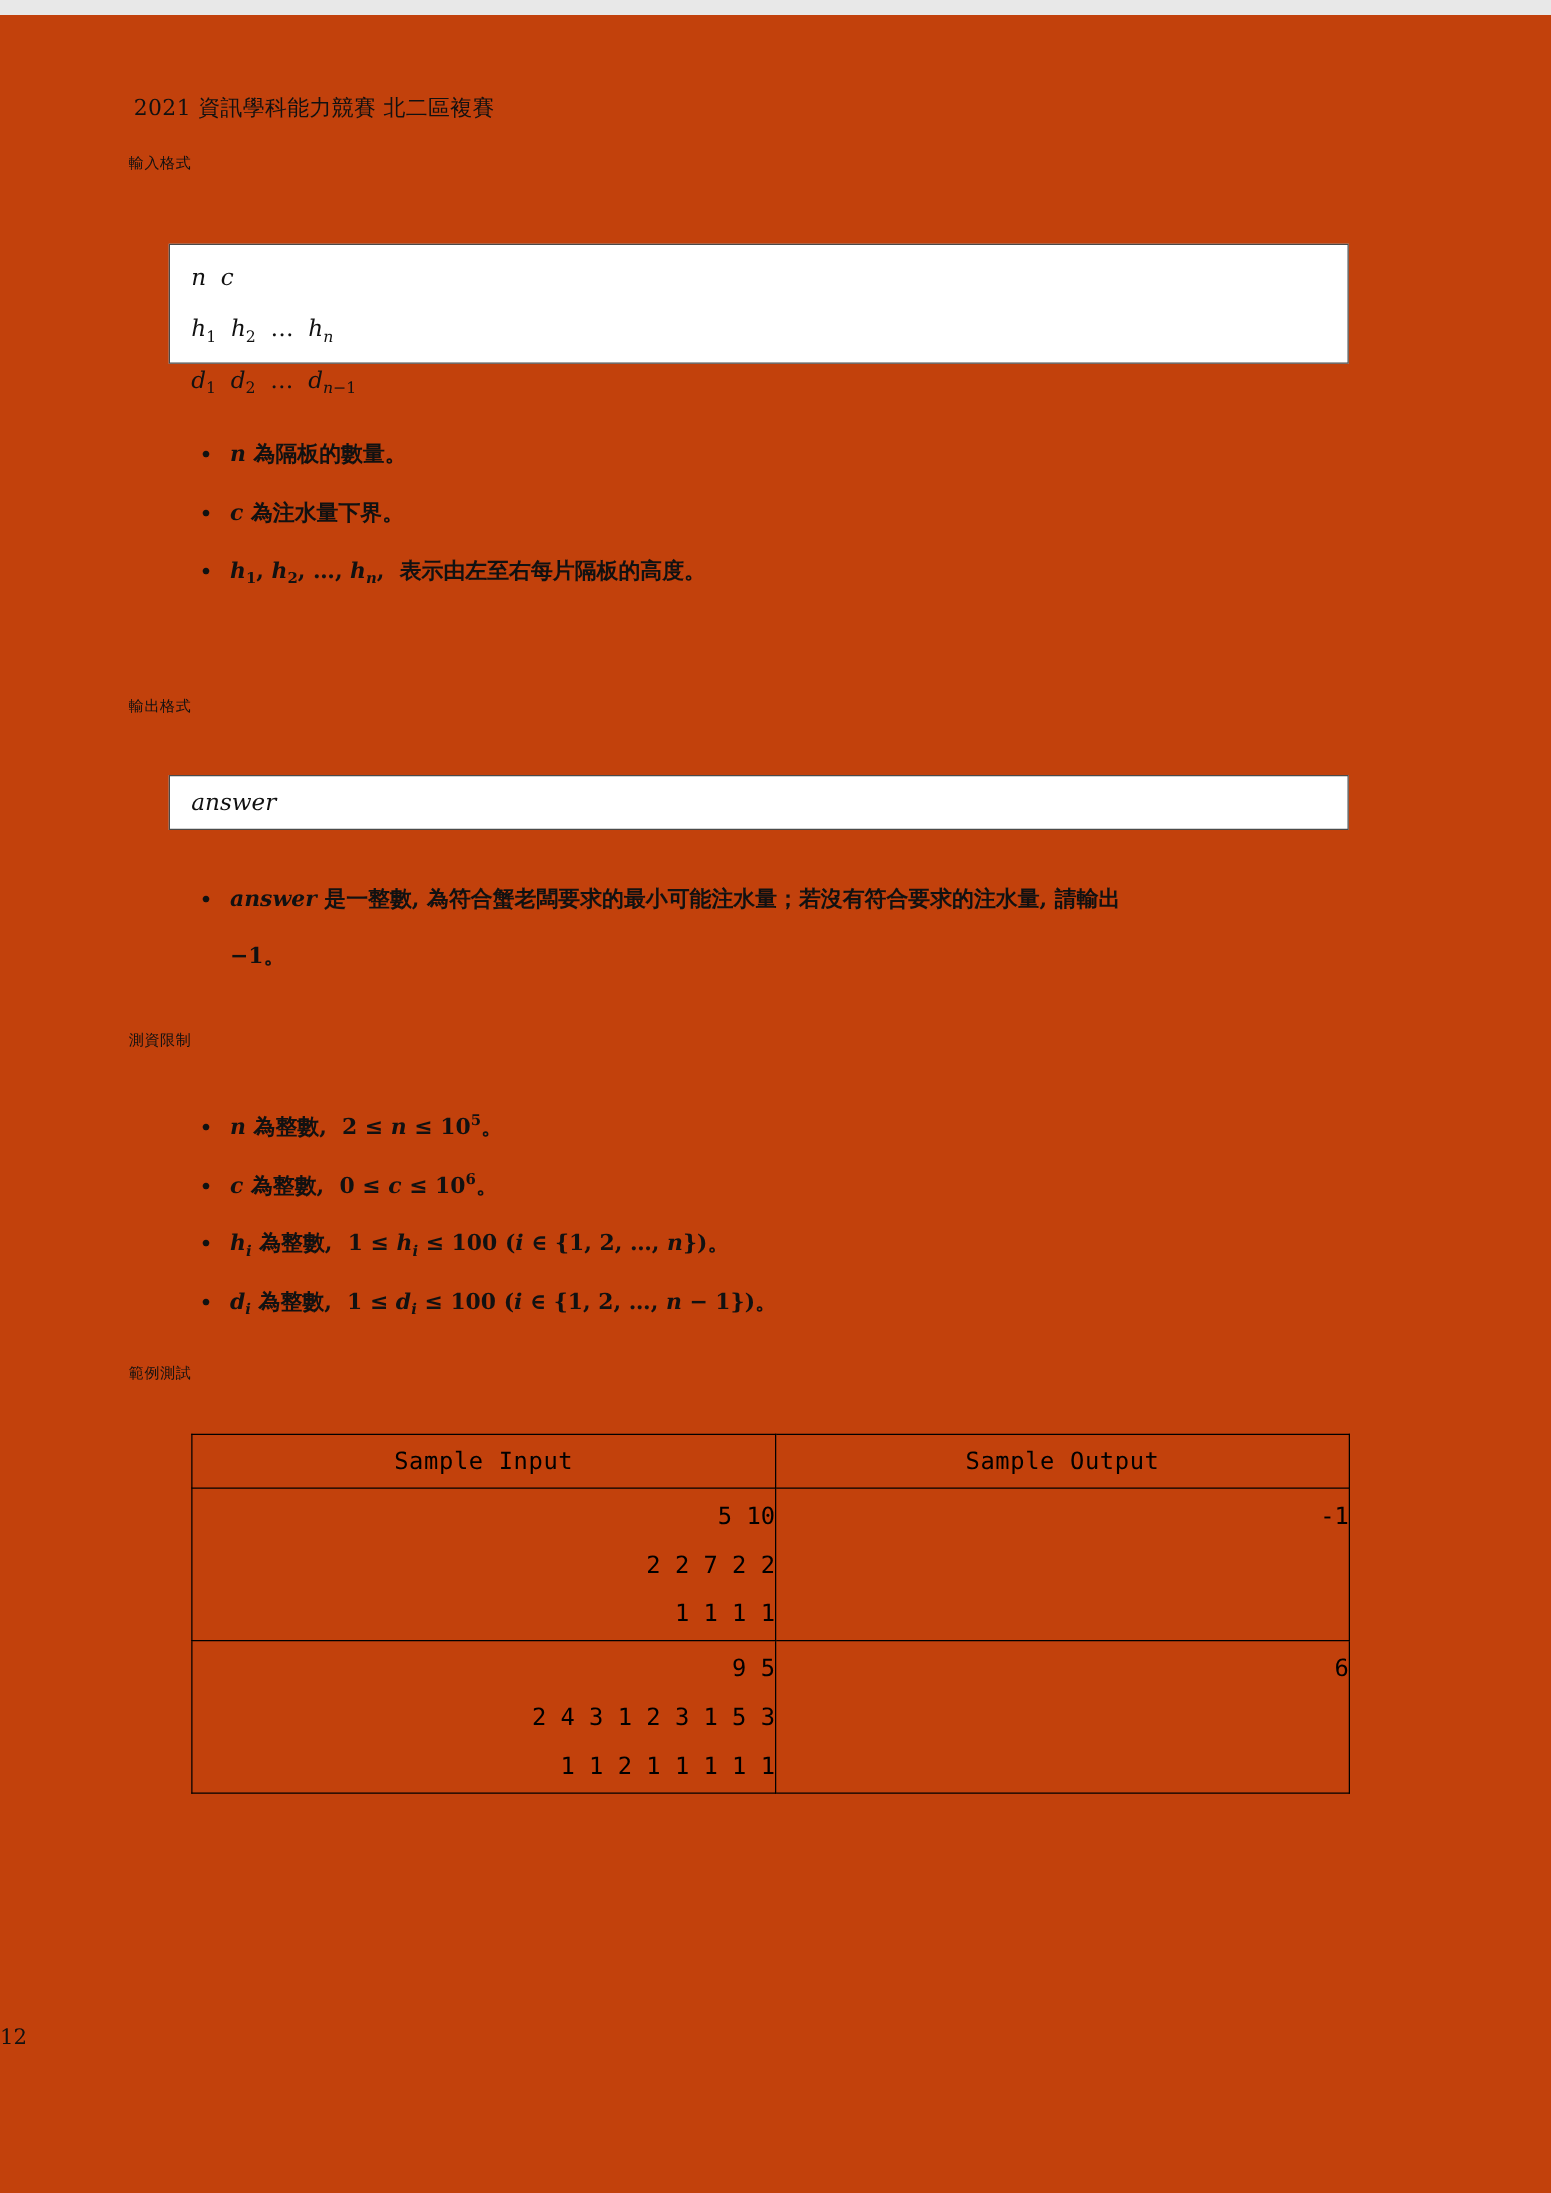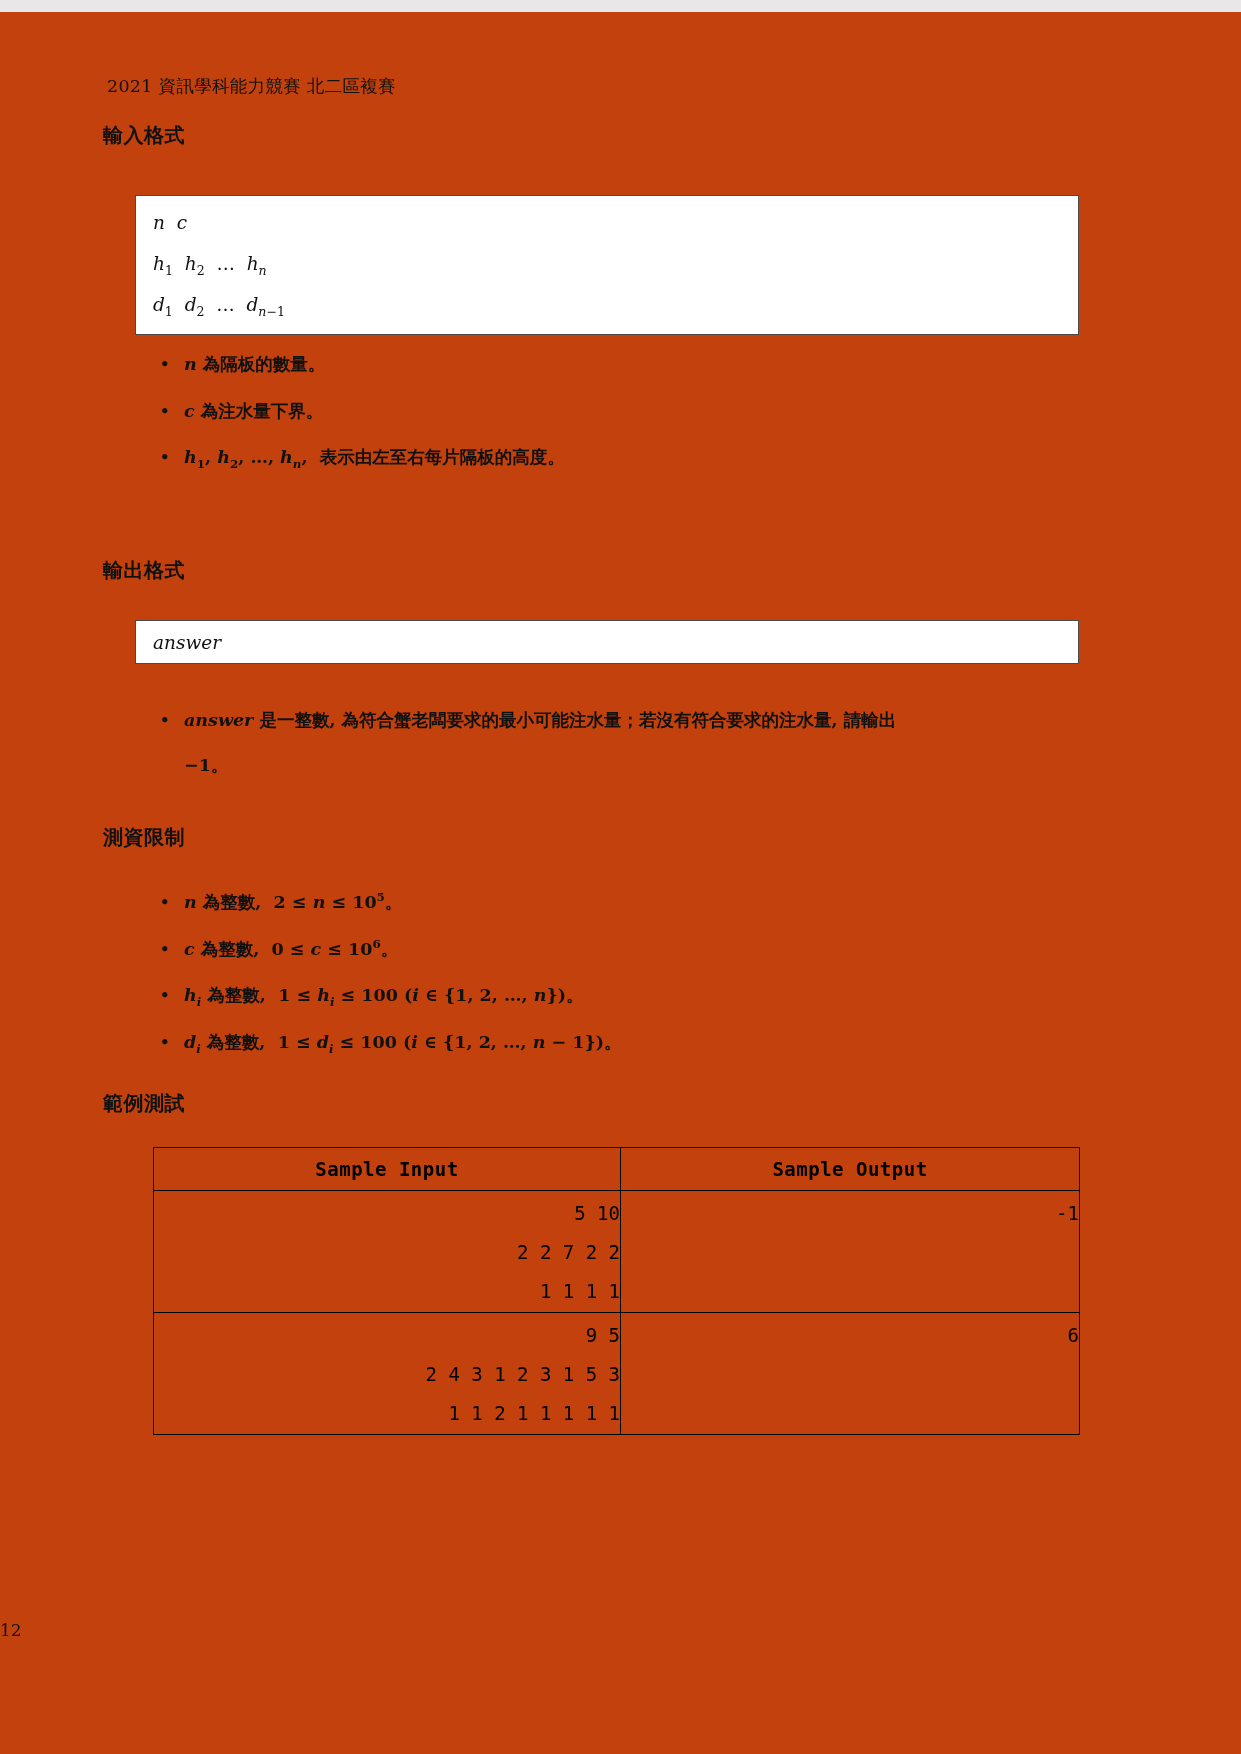--- a/index.html
+++ b/index.html
@@ -18,38 +18,38 @@
     position: absolute;
     left: 107px;
     top: 62px;
     font-size: 17.5px;
     letter-spacing: 0.3px;
   }
   .sec-heading {
     position: absolute;
     left: 103px;
     font-family: "DejaVu Sans", sans-serif;
-    font-weight: 700;
-    font-size: 20px;
+    font-weight: 400;
+    font-size: 12px;
     letter-spacing: 0.5px;
   }
   .h-input    { top: 110px; }
   .h-output   { top: 545px; }
   .h-limits   { top: 812px; }
   .h-samples  { top: 1078px; }
 
   .frame-box {
     position: absolute;
     left: 135px;
     width: 944px;
     box-sizing: border-box;
     border: 1.5px solid #4a4a4a;
     background: #ffffff;
   }
-  .box-input  { top: 183px; height: 140px; padding: 6px 0 0 17px; }
+  .box-input  { top: 183px; height: 96px; padding: 6px 0 0 17px; }
   .box-output { top: 608px; height: 44px; display: flex; align-items: center; padding-left: 17px; }
   .math-line  { font-size: 18.5px; line-height: 41px; white-space: nowrap; }
   .frame-box i, .bullet i, .box-output i { font-family: "DejaVu Serif", serif; font-style: italic; }
   sub { font-size: 68%; line-height: 0; }
   sup { font-size: 68%; line-height: 0; }
 
   .bullet-group { position: absolute; left: 184px; width: 840px; font-weight: bold; }
   .bg-input       { top: 338px; }
   .bg-answer      { top: 686px; width: 832px; }
   .bg-constraints { top: 876px; }
@@ -84,21 +84,21 @@
     font-size: 19px;
     color: #000;
   }
   .sample-table th, .sample-table td {
     border: 1.5px solid #000;
     box-sizing: border-box;
     text-align: right;
   }
   .sample-table th {
     height: 43px;
-    font-weight: 700;
+    font-weight: 400;
     text-align: center;
     vertical-align: middle;
     letter-spacing: 0.5px;
   }
   .sample-table td {
     height: 122px;
     vertical-align: top;
     padding: 3px 0 0 13px;
   }
   .cell-line { line-height: 39px; white-space: pre; }

